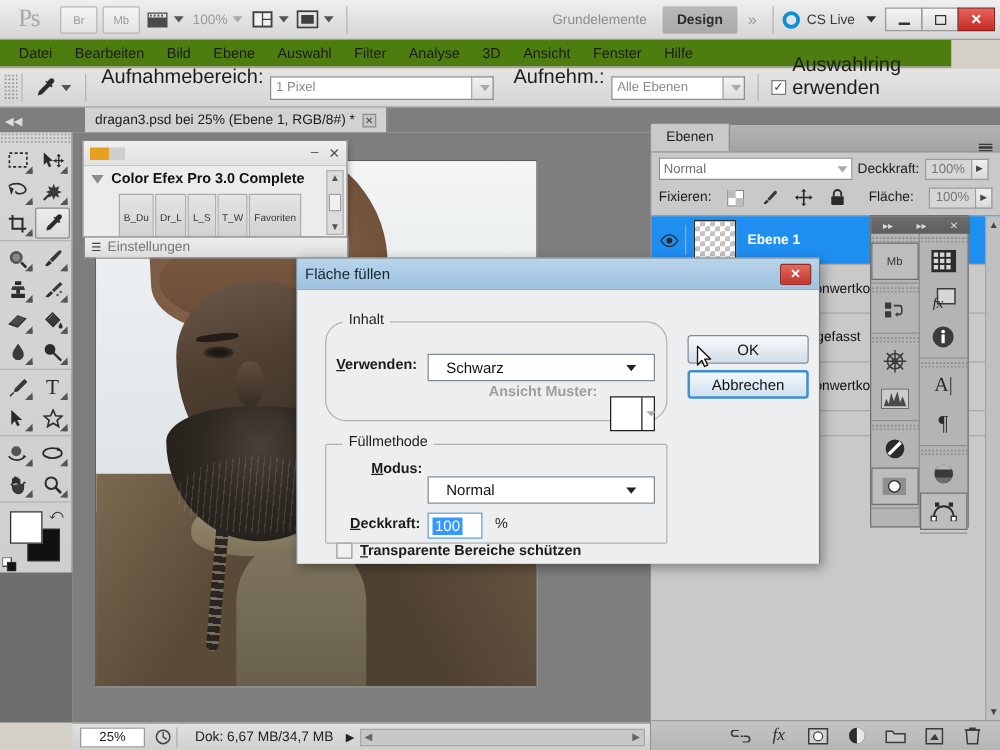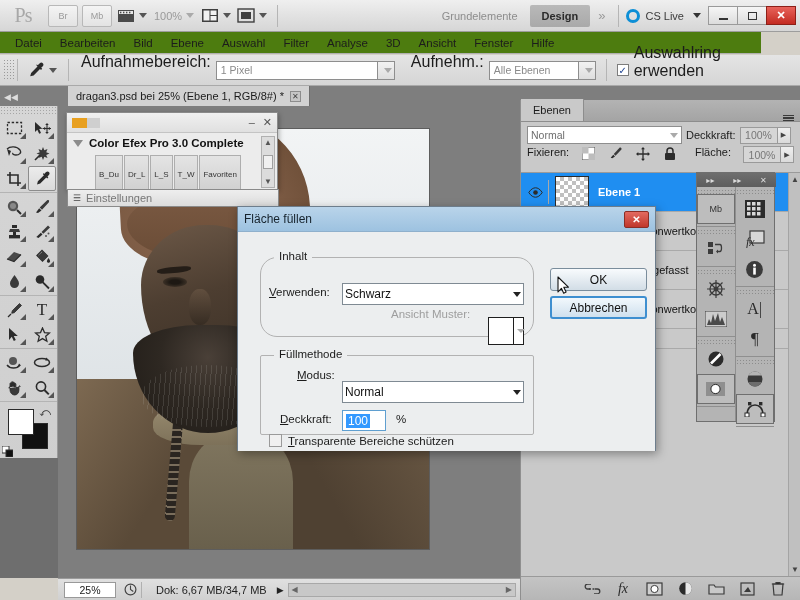--- a/index.html
+++ b/index.html
@@ -278,21 +278,21 @@
     flex:0 0 155px; height:18px; background:#fff; border:1px solid #8e8e8e;
     display:flex; align-items:center; justify-content:space-between; padding:0 3px;
     font-size:10.5px; color:#6e6e6e;
   }
   .lbl { font-size:11px; color:#1c1c1c; }
   .numfield { width:38px; height:17px; background:#d6d6d6; border:1px solid #9a9a9a;
               display:flex;align-items:center;justify-content:center; font-size:10.5px; color:#777;}
   .spin { width:13px;height:17px; border:1px solid #9a9a9a; border-left:none;
           background:linear-gradient(180deg,#efefef,#dadada);
           display:flex;align-items:center;justify-content:center;}
-  .lrow2 { height:24px; display:flex; padding:0 6px; gap:12px; }
+  .lrow2 { height:24px; display:flex; align-items:center; padding:0 6px; gap:12px; }
   .lockico { width:15px;height:15px; display:flex;align-items:center;justify-content:center;}
   .layerlist { position:absolute; left:0; top:72px; width:280px; height:404px; background:#c9c9c9;
                border-top:1px solid #9a9a9a; }
   .layer {
     height:39px; display:flex; align-items:center; border-bottom:1px solid #a9a9a9;
     padding-left:2px;
   }
   .layer.sel { background:#1f8ef1; }
   .layer.sel .lname { color:#fff; font-weight:bold; }
   .eye { width:26px; height:24px; border-right:1px solid #a9a9a9; display:flex;
@@ -366,27 +366,27 @@
     display:flex; align-items:center; justify-content:center;
   }
   .dlg-body { position:relative; height:219px; background:#eceeef; }
   .fs {
     position:absolute; border:1px solid #b2b2b2; border-radius:2px;
   }
   .fs-legend {
     position:absolute; top:-8px; left:13px; background:#eceeef; padding:0 5px;
     font-size:11.5px; color:#1b1b1b;
   }
-  .frow { display:flex; align-items:flex-end; position:absolute; }
+  .frow { display:flex; align-items:flex-end; position:absolute;font-weight:bold; }
   .f-lab { font-size:11.5px; color:#1b1b1b; }
   .f-lab.dim { color:#9e9e9e; }
   .uline { text-decoration:underline; }
   .combo {
     height:22px; background:#fff; border:1px solid #7f8a93;
-    display:flex; align-items:center; justify-content:space-between; padding:0 2px;
+    display:flex; align-items:center; justify-content:space-between; padding:0 14px;
     font-size:12px; color:#111;
   }
   .combo .caret { border-top-color:#222; }
   .patbox { width:36px;height:28px; border:1px solid #1e1e1e; background:#fff; display:flex;}
   .patbox .pb-main { flex:1; }
   .patbox .pb-arrow { width:10px; border-left:1px solid #1e1e1e;
     display:flex; align-items:center; justify-content:center; }
   .numinput {
     width:44px; height:21px; border:1px solid #5f9fd0; background:#fff;
     display:flex; align-items:center; padding:0 3px;

